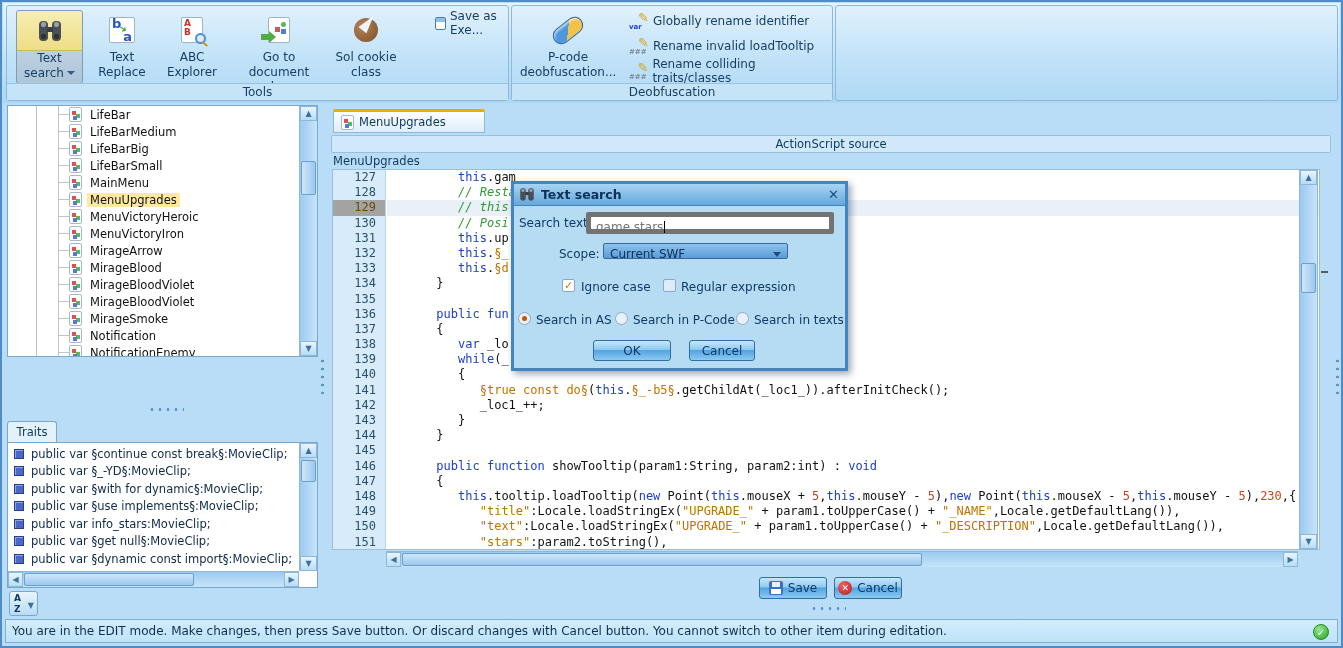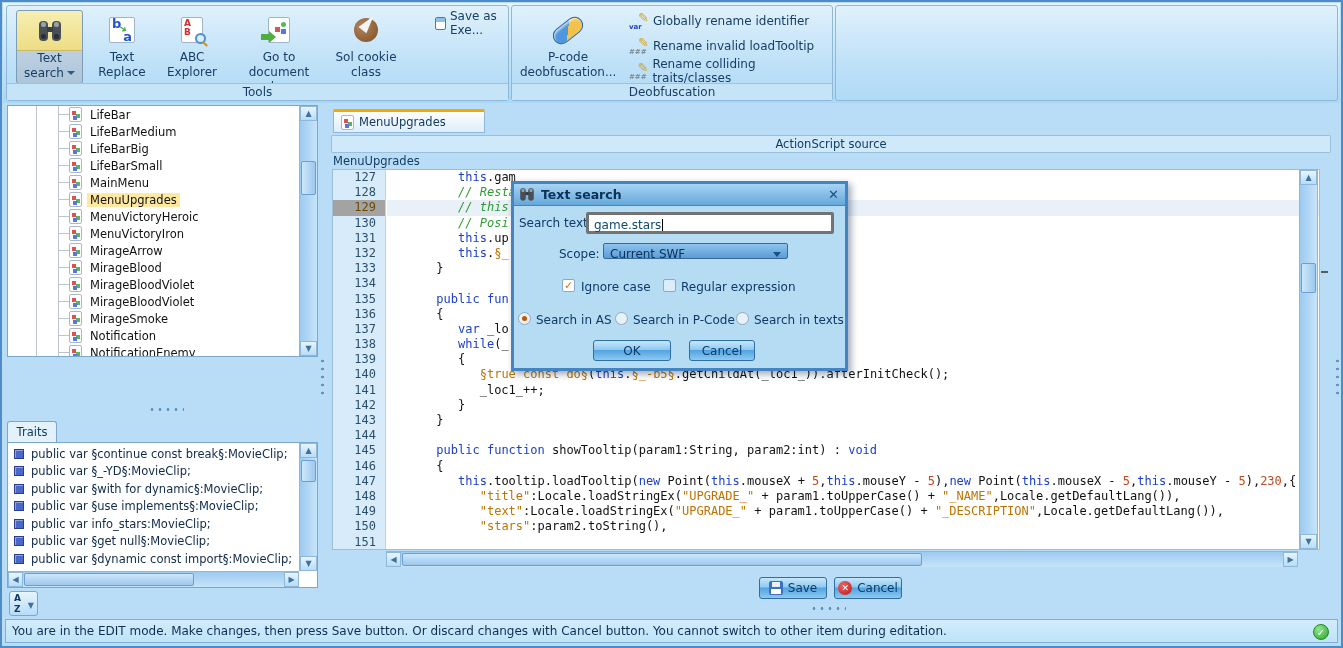--- a/index.html
+++ b/index.html
@@ -137,22 +137,22 @@
         background:radial-gradient(circle at 35% 30%,#90e890,#2ca32c);border:1px solid #1e8c1e;
         color:#fff;font-size:10px;font-weight:bold;text-align:center;line-height:15px;}
   
   .dialog{position:absolute;left:509px;top:179px;width:337px;height:190px;background:#b6dcf4;
         border:3px solid #4285c2;box-shadow:3px 3px 7px rgba(10,30,70,.4);font-size:12px;color:#0d3a66;}
   .dtitle{position:absolute;left:0;right:0;top:0;height:22px;background:linear-gradient(#a8d4f2,#64a8dc);
         border-bottom:1px solid #4285c2;display:flex;align-items:center;padding-left:5px;gap:6px;
         font-weight:bold;font-size:12.5px;color:#0a3058;}
   .dclose{position:absolute;right:6px;top:3px;font-size:13px;font-weight:bold;color:#1d4f7e;}
   .dlabel{position:absolute;white-space:nowrap;}
-  .dinput{position:absolute;left:72px;top:28px;width:248px;height:22px;background:#fff;border:3px solid #737373;
-        border-radius:2px;font-size:12px;color:#0c4a6e;line-height:20px;padding-left:5px;}
+  .dinput{position:absolute;left:72px;top:28px;width:248px;height:22px;background:#fff;border:5px solid #737373;
+        border-radius:2px;font-size:12px;color:#737373;line-height:20px;padding-left:5px;}
   .caret{display:inline-block;width:1px;height:12px;background:#000;vertical-align:-2px;margin-left:1px;}
   .combo{position:absolute;left:89px;top:59px;width:185px;height:16px;background:linear-gradient(#8ec4ee,#5b9bd6);
         border:1px solid #36699e;border-radius:2px;color:#0a3058;line-height:20px;padding-left:6px;}
   .combo .cchev{position:absolute;right:6px;top:8px;width:0;height:0;border-left:4px solid transparent;
         border-right:4px solid transparent;border-top:5px solid #1d4f7e;}
   .cbox{position:absolute;width:13px;height:13px;background:#fff;border:1px solid #8aa8c8;border-radius:2px;
         font-size:11px;line-height:12px;text-align:center;color:#c87820;font-weight:bold;}
   .cbox.un{background:#dcecf8;}
   .radio{position:absolute;width:13px;height:13px;border:1px solid #98a8b8;border-radius:50%;background:#e6f1fa;}
   .radio.on::after{content:"";position:absolute;left:3px;top:3px;width:5px;height:5px;border-radius:50%;background:#c25700;}
@@ -496,20 +496,21 @@
         <div class="lnum">150</div>
         <div class="lnum">151</div>
       </div>
     <div class="coderows" id="code-rows">
         <div class="crow"><span class="tk-p">         </span><span class="tk-k">this</span><span class="tk-p">.gam</span></div>
         <div class="crow"><span class="tk-p">         </span><span class="tk-c">// Resta</span></div>
         <div class="crow hl"><span class="tk-p">         </span><span class="tk-c">// this</span></div>
         <div class="crow"><span class="tk-p">         </span><span class="tk-c">// Posi</span></div>
         <div class="crow"><span class="tk-p">         </span><span class="tk-k">this</span><span class="tk-p">.up</span></div>
         <div class="crow"><span class="tk-p">         </span><span class="tk-k">this</span><span class="tk-p">.</span><span class="tk-s">§_</span></div>
+        <div class="crow"><span class="tk-p">         </span><span class="tk-k">this</span><span class="tk-p">.</span><span class="tk-s">§d</span></div>
         <div class="crow"><span class="tk-p">      }</span></div>
         <div class="crow"></div>
         <div class="crow"><span class="tk-p">      </span><span class="tk-k">public fun</span></div>
         <div class="crow"><span class="tk-p">      {</span></div>
         <div class="crow"><span class="tk-p">         </span><span class="tk-k">var</span><span class="tk-p"> _lo</span></div>
         <div class="crow"><span class="tk-p">         </span><span class="tk-k">while</span><span class="tk-p">(_</span></div>
         <div class="crow"><span class="tk-p">         {</span></div>
         <div class="crow"><span class="tk-p">            </span><span class="tk-s">§true const do§</span><span class="tk-p">(</span><span class="tk-k">this</span><span class="tk-p">.</span><span class="tk-s">§_-b5§</span><span class="tk-p">.getChildAt(_loc1_)).afterInitCheck();</span></div>
         <div class="crow"><span class="tk-p">            _loc1_++;</span></div>
         <div class="crow"><span class="tk-p">         }</span></div>

